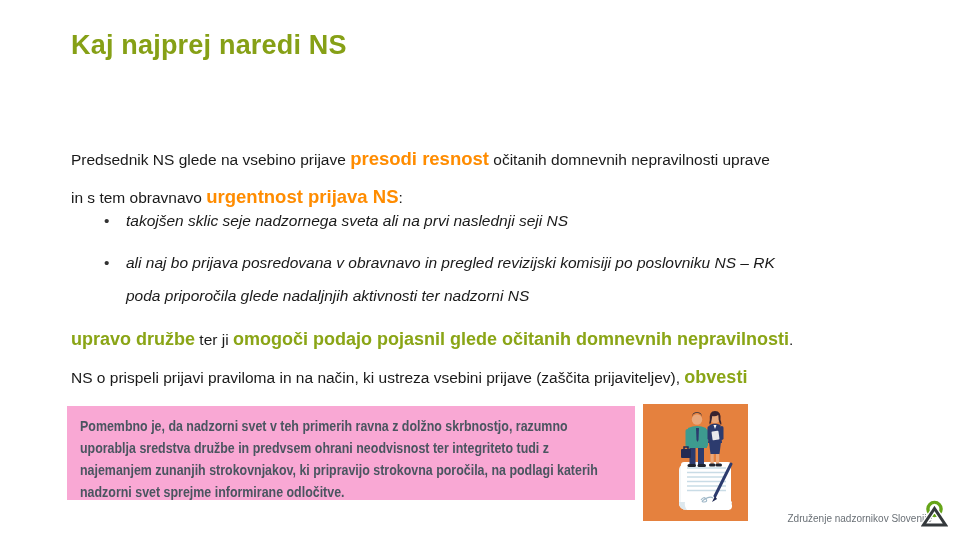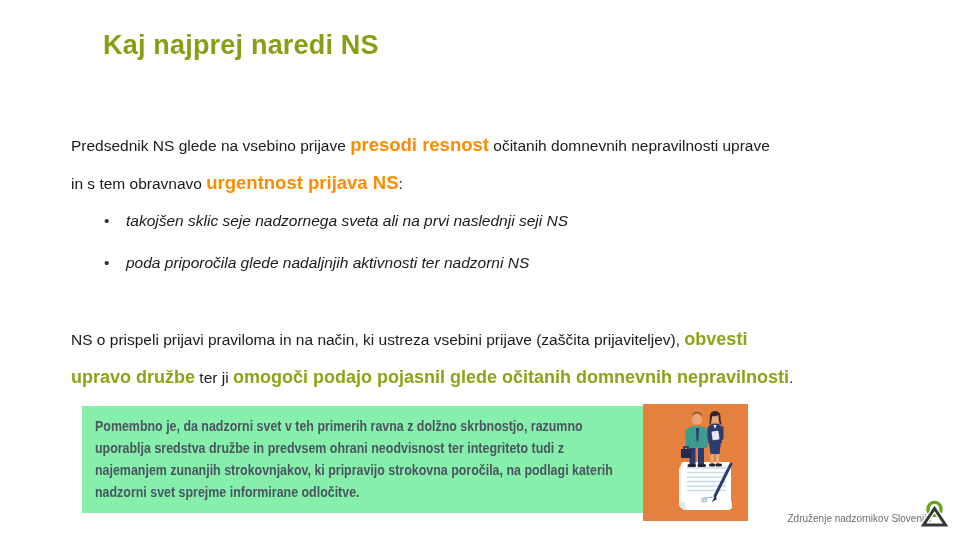--- a/index.html
+++ b/index.html
@@ -2,41 +2,40 @@
 <html><head>
 <meta charset="utf-8">
 <style>
   html,body{margin:0;padding:0;background:#ffffff;}
   .slide{
     position:relative;width:960px;height:540px;background:#ffffff;overflow:hidden;
     font-family:"Liberation Sans",sans-serif;color:#1a1a1a;
   }
   .title{
     position:absolute;left:71px;top:30px;font-size:27px;font-weight:bold;
-    color:#86A016;letter-spacing:0.2px;white-space:nowrap;margin-left:32px;
+    color:#86A016;letter-spacing:0.2px;white-space:nowrap;
   }
   .subtitle{
     position:absolute;left:71px;top:86px;font-size:20px;font-weight:bold;
     color:#141414;white-space:nowrap;
   }
-  .intro{position:absolute;left:71px;top:126px;width:860px;}
+  .intro{position:absolute;left:71px;top:140px;width:860px;}
   .intro .line{line-height:37px;font-size:15.5px;white-space:nowrap;}
   .hl-orange{color:#FF8C00;font-weight:bold;font-size:18.5px;}
   .hl-green{color:#8AA516;font-weight:bold;font-size:18px;}
   .bullets{position:absolute;left:104px;top:204px;width:820px;}
   .bullet-item{position:relative;padding-left:22px;font-size:15.5px;line-height:33px;}
   .bullet-item + .bullet-item{margin-top:9px;}
   .bullet-dot{position:absolute;left:0;top:0;font-size:15.5px;line-height:33px;color:#333;}
   .bullet-line{white-space:nowrap;font-style:italic;}
   .conclusion{position:absolute;left:71px;top:321px;width:880px;}
   .conclusion .line{line-height:37.5px;font-size:15.5px;white-space:nowrap;}
   .callout{
-    position:absolute;left:67px;top:406px;width:568px;height:107px;
-    background:#86efac;
-    margin-left:15px;
+    position:absolute;left:67px;top:406px;width:568px;height:94px;
+    background:#f9a8d4;
   }
   .callout-inner{
     position:absolute;left:13px;top:9px;transform:scaleX(0.84);transform-origin:left top;
   }
   .callout-line{
     white-space:nowrap;font-size:14.8px;font-weight:bold;color:#4A5560;
     line-height:22px;letter-spacing:0px;
   }
   .illustration{
     position:absolute;left:643px;top:404px;width:105px;height:117px;
@@ -62,27 +61,28 @@
     <div class="line"><span>in s tem obravnavo </span><span class="hl-orange">urgentnost prijava NS</span><span>:</span></div>
   </div>
 
   <div class="bullets">
     <div class="bullet-item">
       <span class="bullet-dot">•</span>
       <div class="bullet-line">takojšen sklic seje nadzornega sveta ali na prvi naslednji seji NS</div>
     </div>
     <div class="bullet-item">
       <span class="bullet-dot">•</span>
+      <div class="bullet-line">ali naj bo prijava posredovana v obravnavo in pregled revizijski komisiji po poslovniku NS – RK</div>
       <div class="bullet-line">poda priporočila glede nadaljnjih aktivnosti ter nadzorni NS</div>
     </div>
   </div>
 
   <div class="conclusion">
+    <div class="line"><span class="hl-green">upravo družbe</span><span> ter ji </span><span class="hl-green">omogoči podajo pojasnil glede očitanih domnevnih nepravilnosti</span><span>.</span></div>
     <div class="line"><span>NS o prispeli prijavi praviloma in na način, ki ustreza vsebini prijave (zaščita prijaviteljev), </span><span class="hl-green">obvesti</span></div>
-    <div class="line"><span class="hl-green">upravo družbe</span><span> ter ji </span><span class="hl-green">omogoči podajo pojasnil glede očitanih domnevnih nepravilnosti</span><span>.</span></div>
   </div>
 
   <div class="callout">
     <div class="callout-inner">
       <div class="callout-line">Pomembno je, da nadzorni svet v teh primerih ravna z dolžno skrbnostjo, razumno</div>
       <div class="callout-line">uporablja sredstva družbe in predvsem ohrani neodvisnost ter integriteto tudi z</div>
       <div class="callout-line">najemanjem zunanjih strokovnjakov, ki pripravijo strokovna poročila, na podlagi katerih</div>
       <div class="callout-line">nadzorni svet sprejme informirane odločitve.</div>
     </div>
   </div>

